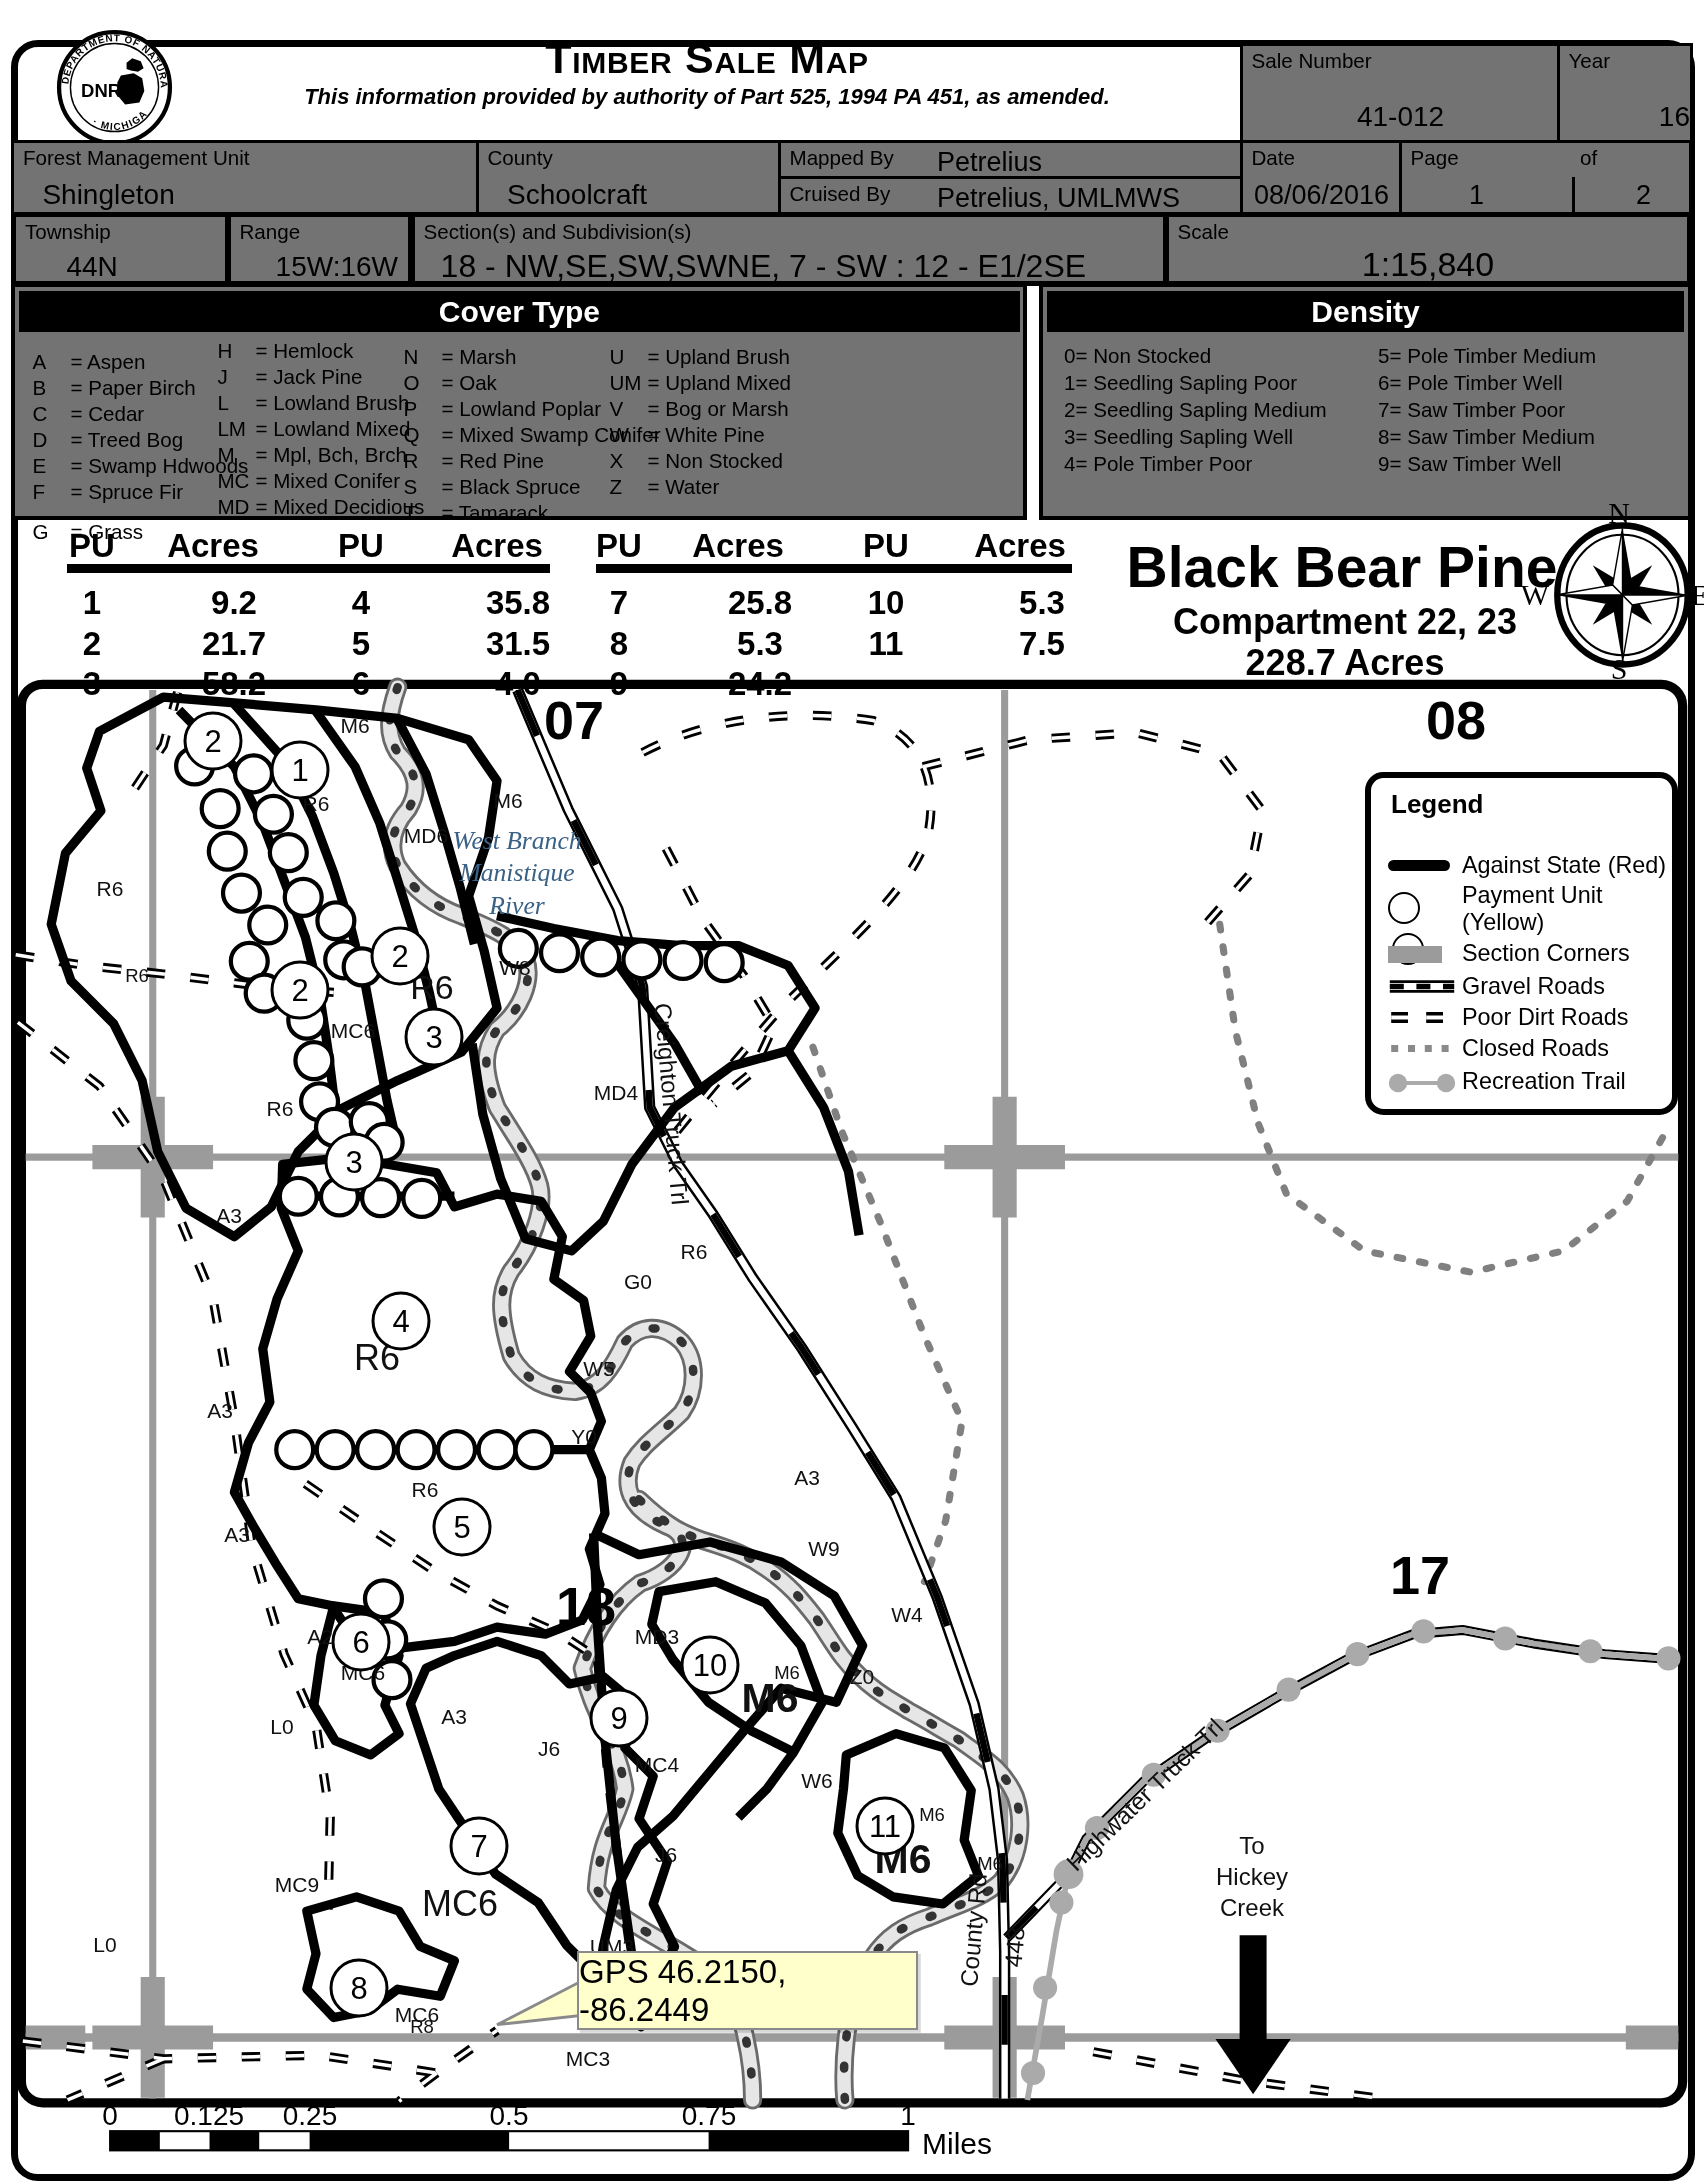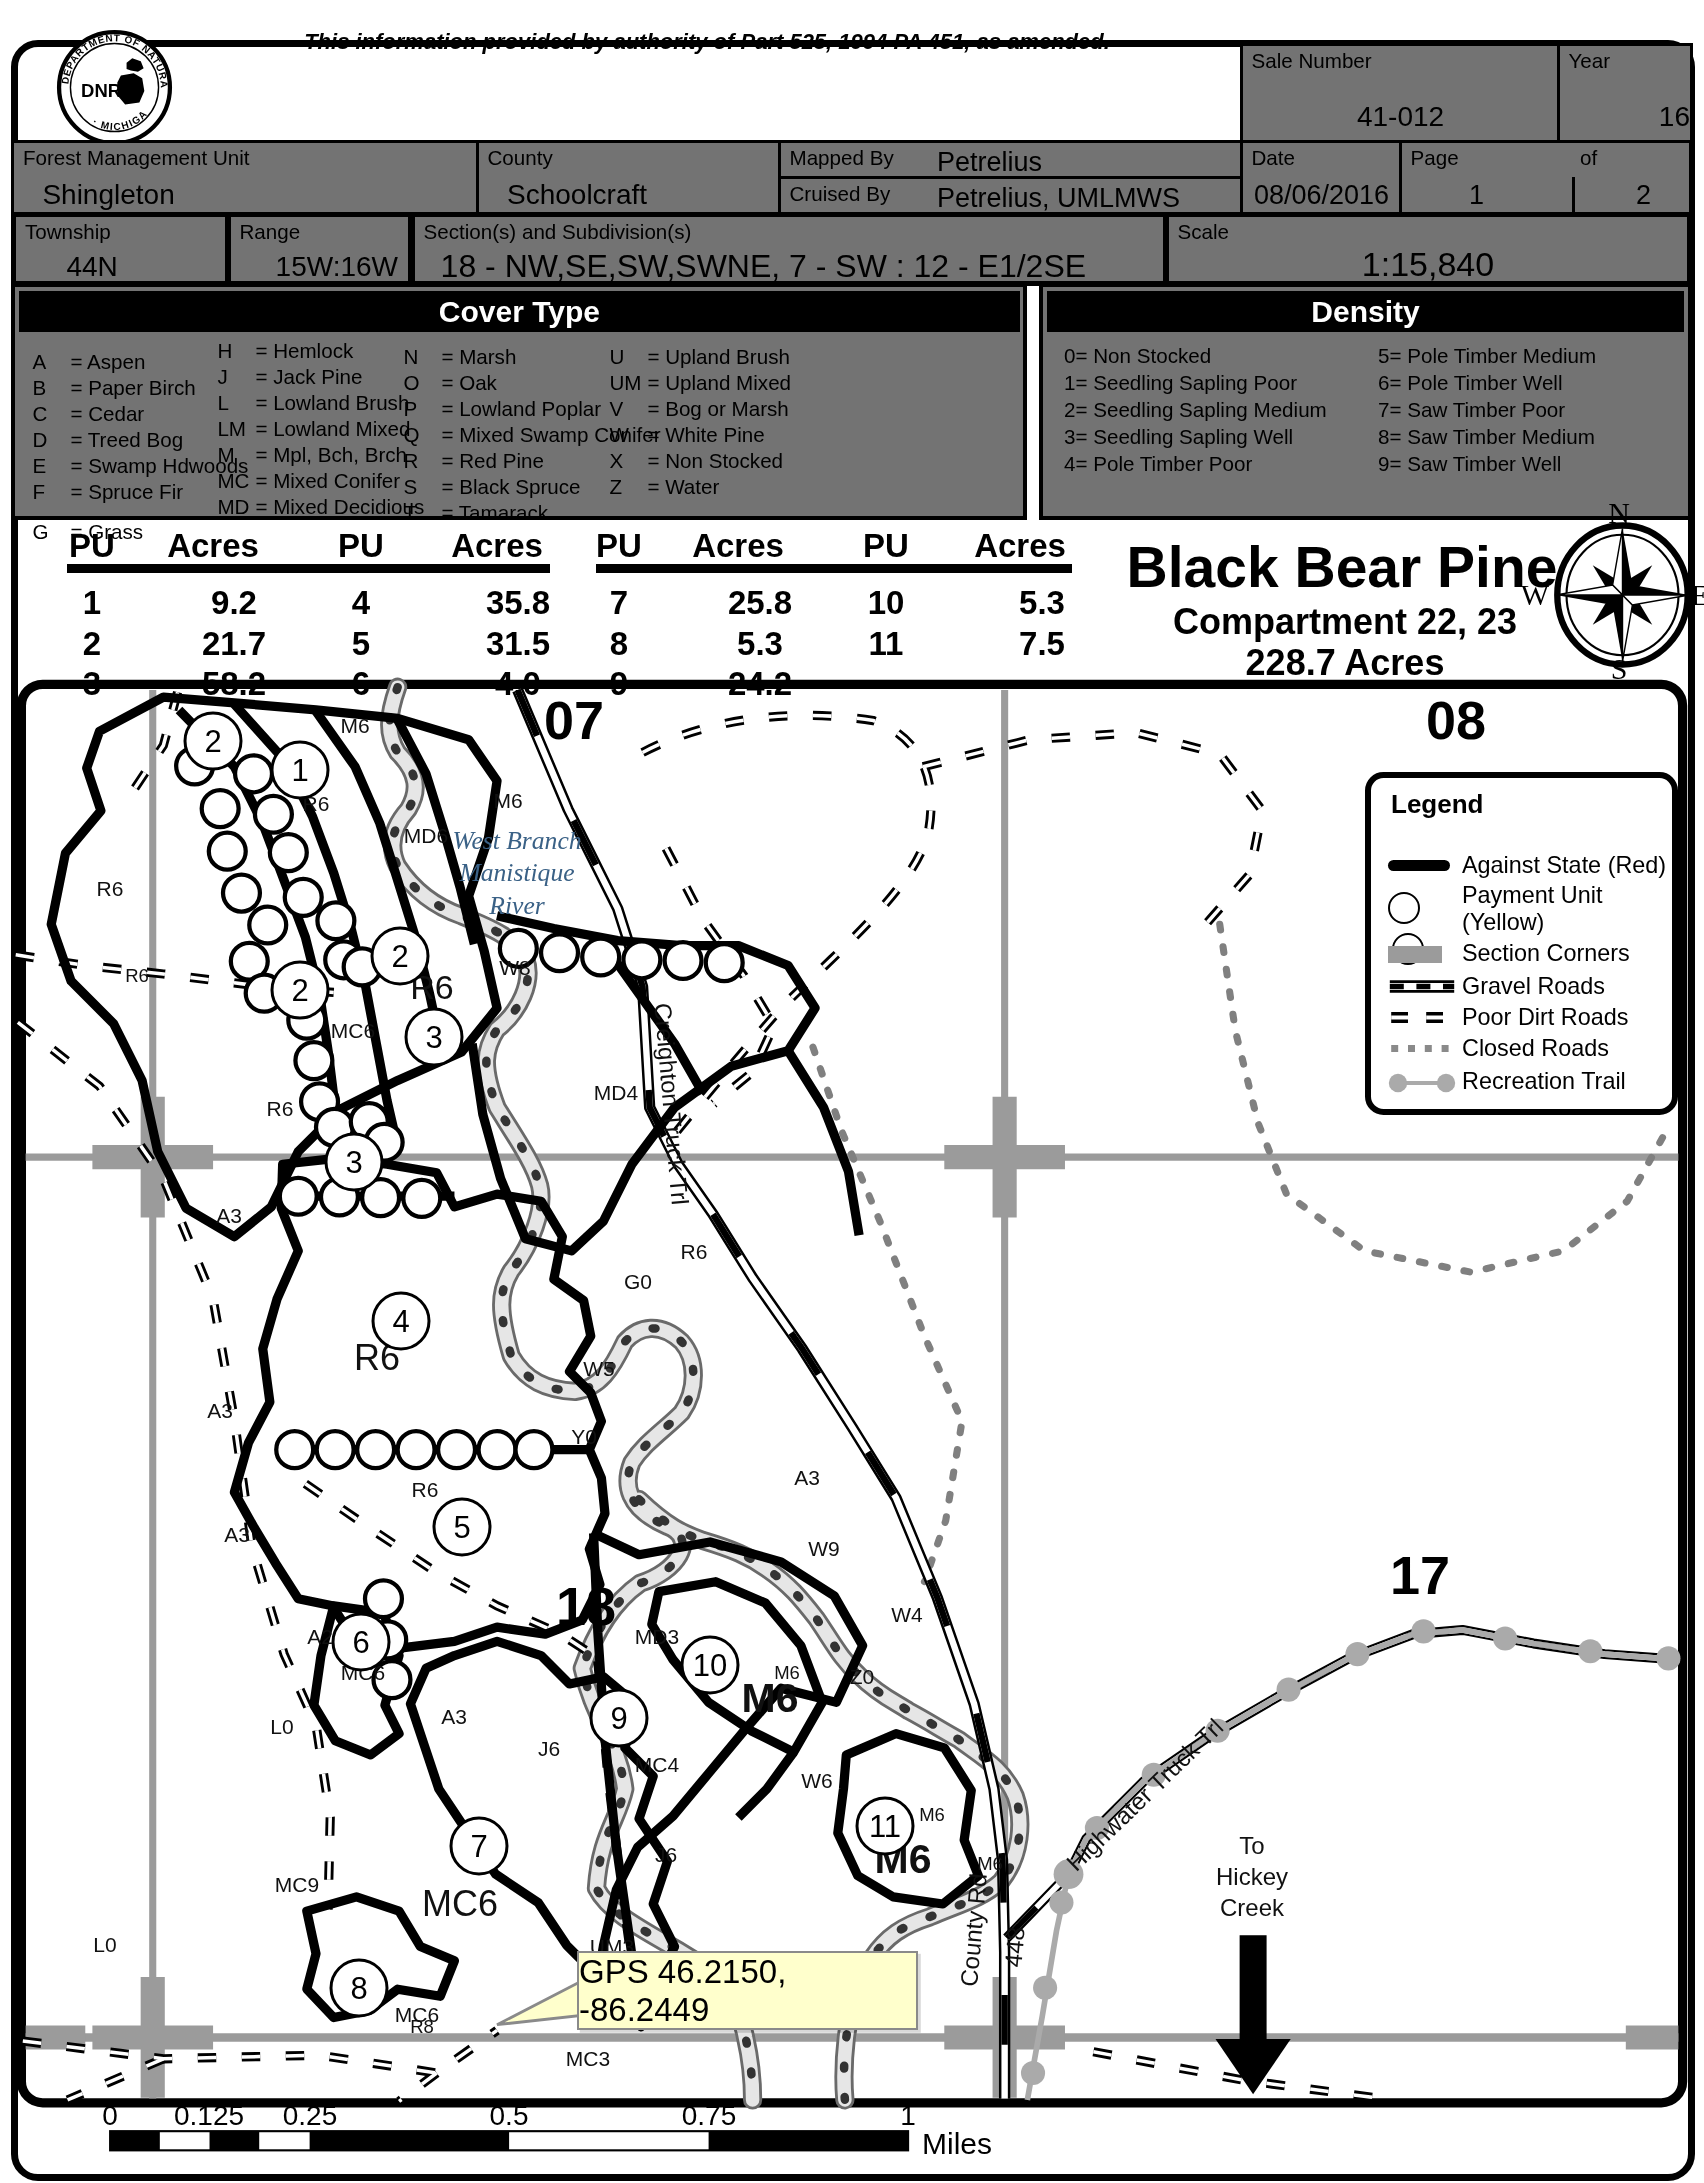--- a/index.html
+++ b/index.html
@@ -217,20 +217,21 @@
     <path id="arcup" d="M 30,95 A 65,65 0 1 1 160,95" fill="none"></path>
     <path id="arcdn" d="M 45,128 A 60,60 0 0 0 145,128" fill="none"></path>
   </defs>
   <text font-size="14" font-weight="700" letter-spacing="1"><textPath href="#arcup" startOffset="2%">DEPARTMENT OF NATURAL RESOURCES</textPath></text>
   <text font-size="14" font-weight="700" letter-spacing="2"><textPath href="#arcdn" startOffset="22%">· MICHIGAN ·</textPath></text>
   <text x="48" y="108" font-size="26" font-weight="700">DNR</text>
   <path d="M112,60 L120,54 L132,58 L136,68 L128,73 L118,71 L112,69 Z M104,78 L122,75 L134,82 L137,100 L130,116 L110,119 L99,106 L99,88 Z" fill="#000"></path>
 </svg>
 
 <div class="abs hdr-center" style="z-index:2">
+  <div class="doc-title">Timber Sale Map</div>
   <div class="authority">This information provided by authority of Part 525, 1994 PA 451, as amended.</div>
 </div>
 
 <div class="cell" style="left:1240px;top:43px;width:321px;height:101px;z-index:2">
   <span class="lbl">Sale Number</span>
   <span class="val" style="left:0;right:0;top:55px;text-align:center;">41-012</span>
 </div>
 <div class="cell" style="left:1557px;top:43px;width:136px;height:101px;z-index:2">
   <span class="lbl">Year</span>
   <span class="val" style="left:0;right:0;top:55px;text-align:right;">16</span>

